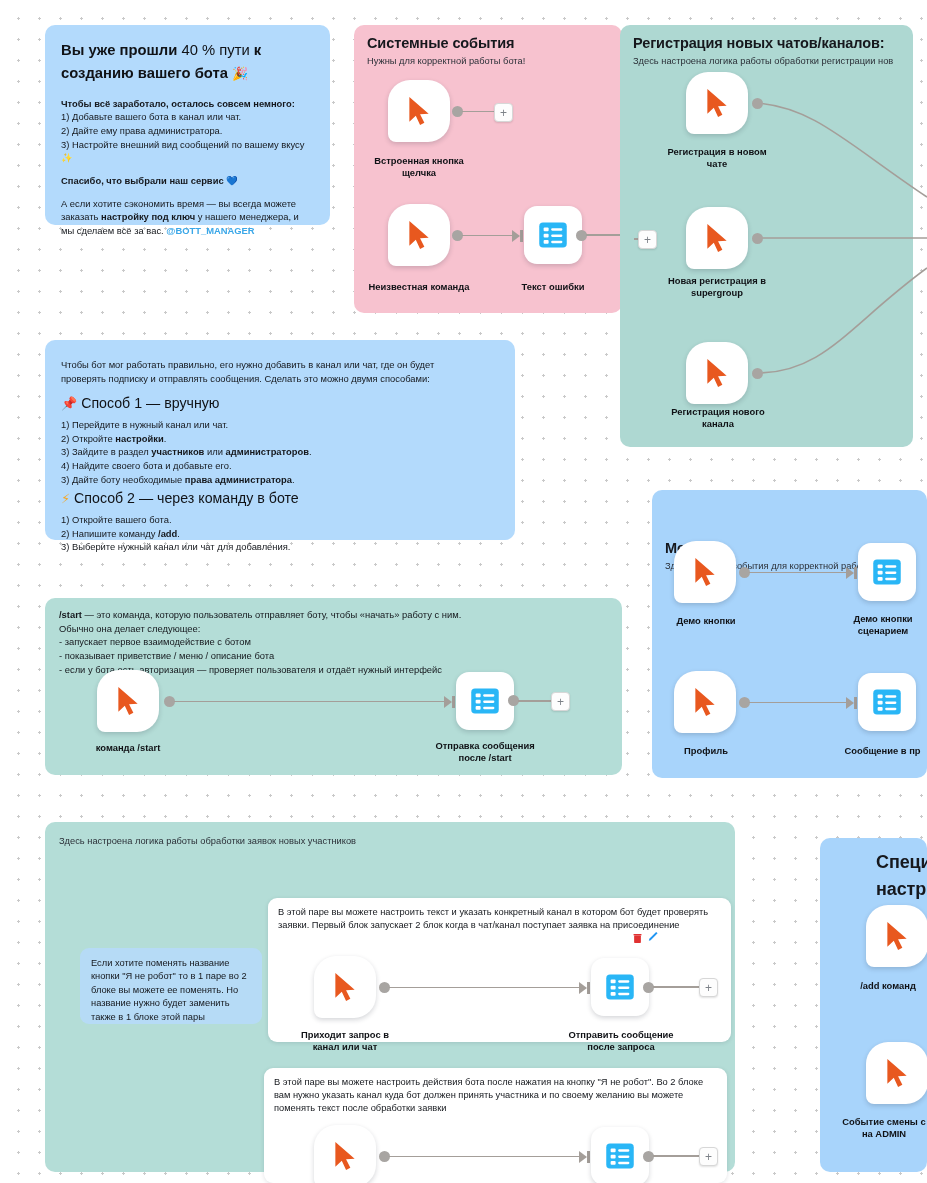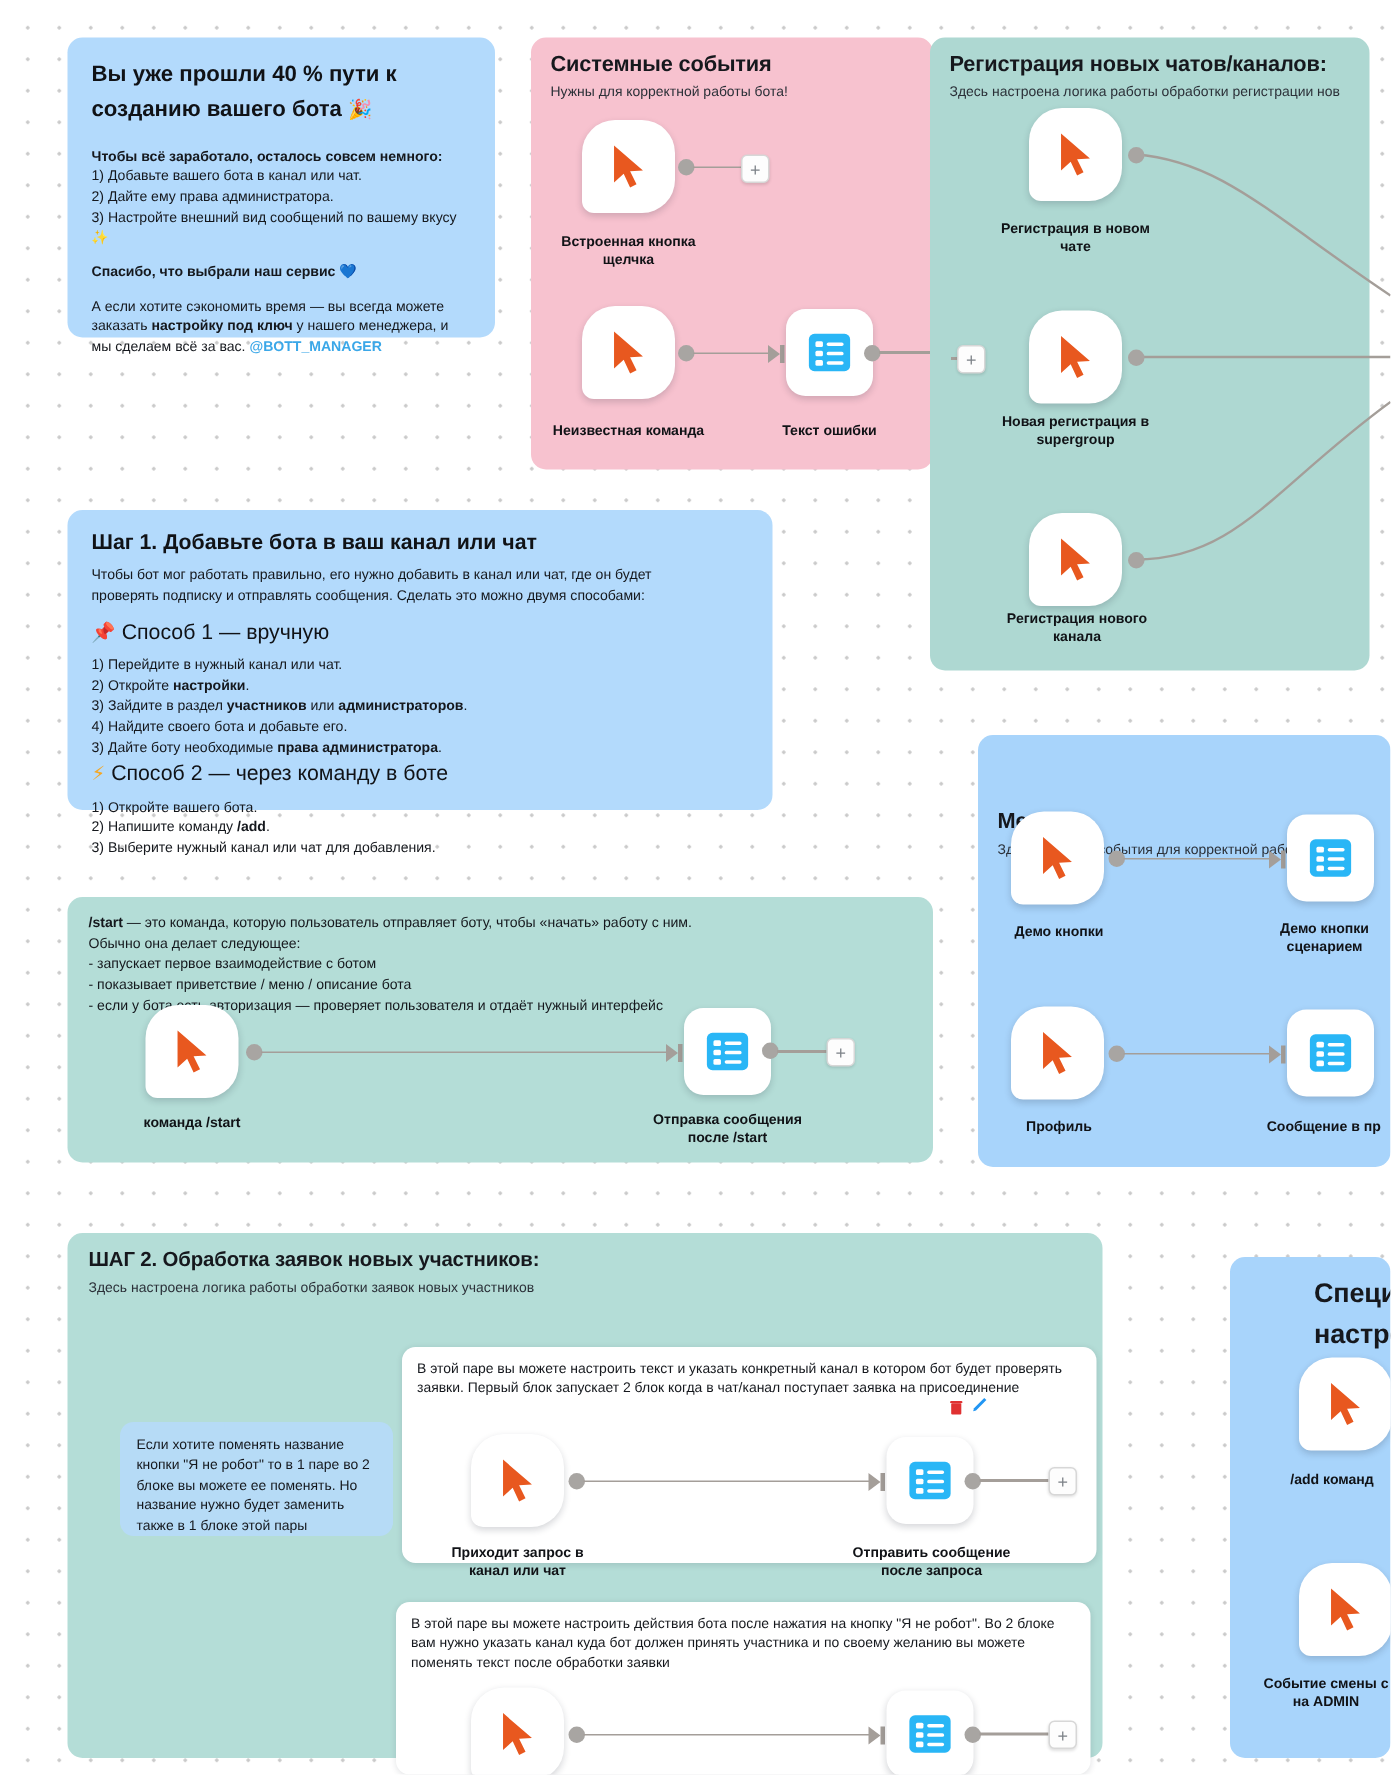--- a/index.html
+++ b/index.html
@@ -26,21 +26,21 @@
     font-size:14.5px;font-weight:600;letter-spacing:-0.1px;color:#16181d;
     line-height:1.25;white-space:nowrap;
   }
   .panel-sub{
     font-size:9.3px;color:#2b3038;line-height:1.35;margin-top:3px;white-space:nowrap;
   }
 
   
   .richcard{position:absolute;border-radius:10px;box-sizing:border-box;background:#b3dafc;}
   .rc-h1{font-size:14.8px;font-weight:600;line-height:1.55;color:#101216;}
-  .rc-h1 b{font-weight:700;}
+  .rc-h1 b{font-weight:400;}
   .rc-p{font-size:9.4px;line-height:1.45;color:#15181d;}
   .rc-p b{font-weight:700;}
   .rc-h2{font-size:14.2px;font-weight:500;color:#101216;line-height:1.3;}
   .rc-accent{color:#3aa7e8;font-weight:700;}
   .emoji{font-size:13px;}
   .gap9{height:9px;}
   .gap12{height:12px;}
 
   
   .node{position:absolute;background:#ffffff;
@@ -101,21 +101,20 @@
     <div class="rc-p">
       <b>Спасибо, что выбрали наш сервис 💙</b>
     </div>
     <div class="gap9"></div>
     <div class="rc-p">
       <span>А если хотите сэкономить время — вы всегда можете заказать </span><b>настройку под ключ</b><span> у нашего менеджера, и мы сделаем всё за вас. </span><span class="rc-accent">@BOTT_MANAGER</span>
     </div>
   </div>
 
   <div class="richcard" style="left:45px;top:340px;width:470px;height:200px;padding:13px 16px;">
-    <div class="rc-h1" style="font-size:14.2px;line-height:1.3;">Шаг 1. Добавьте бота в ваш канал или чат</div>
     <div style="height:5px"></div>
     <div class="rc-p" style="width:390px;">Чтобы бот мог работать правильно, его нужно добавить в канал или чат, где он будет проверять подписку и отправлять сообщения. Сделать это можно двумя способами:</div>
     <div class="gap9"></div>
     <div class="rc-h2">
       <span class="emoji">📌</span>
       <span>Способ 1 — вручную</span>
     </div>
     <div style="height:5px"></div>
     <div class="rc-p">
       <span>1) Перейдите в нужный канал или чат.</span><br>
@@ -296,21 +295,20 @@
       <rect x="4.5" y="11" width="4" height="3" rx="0.8" fill="#fff"></rect>
       <rect x="10.5" y="11.6" width="9" height="1.9" rx="0.9" fill="#fff"></rect>
       <rect x="4.5" y="16" width="4" height="3" rx="0.8" fill="#fff"></rect>
       <rect x="10.5" y="16.6" width="9" height="1.9" rx="0.9" fill="#fff"></rect>
     </svg>
   </div>
   <div class="node-label" style="left:820px;top:745px;width:125px;">Сообщение в пр</div>
 
   <div class="panel teal" style="left:45px;top:822px;width:690px;height:350px;">
     <div style="padding:10px 0 0 14px;overflow:hidden;">
-      <div class="panel-title" style="font-size:13.6px;">ШАГ 2. Обработка заявок новых участников:</div>
       <div class="panel-sub">Здесь настроена логика работы обработки заявок новых участников</div>
     </div>
   </div>
   <div class="bluenote" style="left:68px;top:948px;width:182px;height:76px;margin-left:12px;">Если хотите поменять название кнопки "Я не робот" то в 1 паре во 2 блоке вы можете ее поменять. Но название нужно будет заменить также в 1 блоке этой пары</div>
 
   <div class="notecard" style="left:268px;top:898px;width:463px;height:144px;">
     <div class="nt">В этой паре вы можете настроить текст и указать конкретный канал в котором бот будет проверять заявки. Первый блок запускает 2 блок когда в чат/канал поступает заявка на присоединение</div>
   </div>
   <svg class="tool-del" viewBox="0 0 12 14" style="left:633px;top:933px;">
     <rect x="1.5" y="3" width="9" height="10" rx="1" fill="#e03131"></rect>

